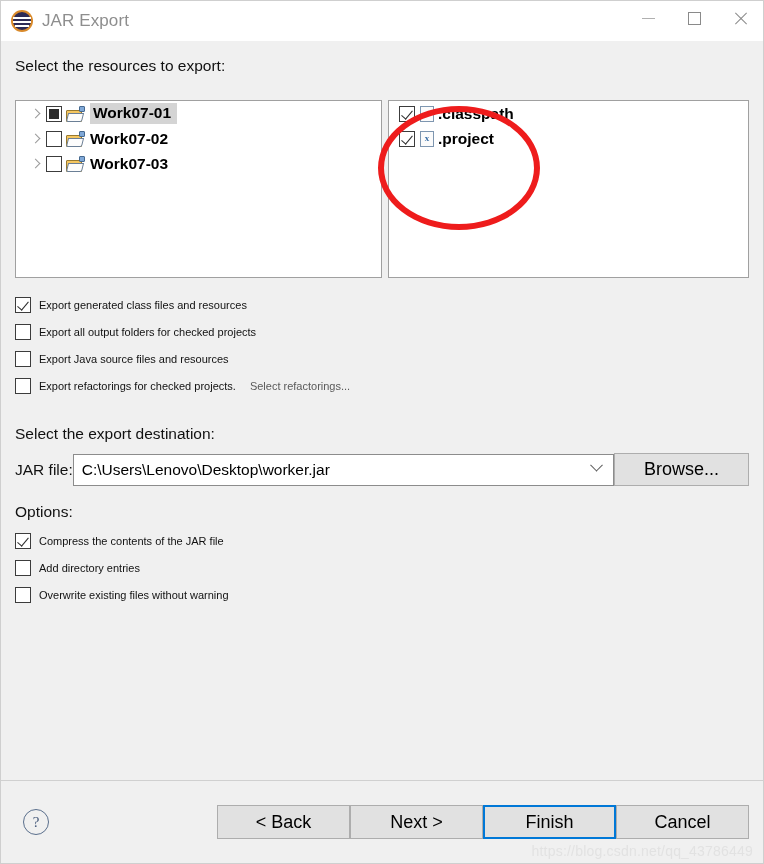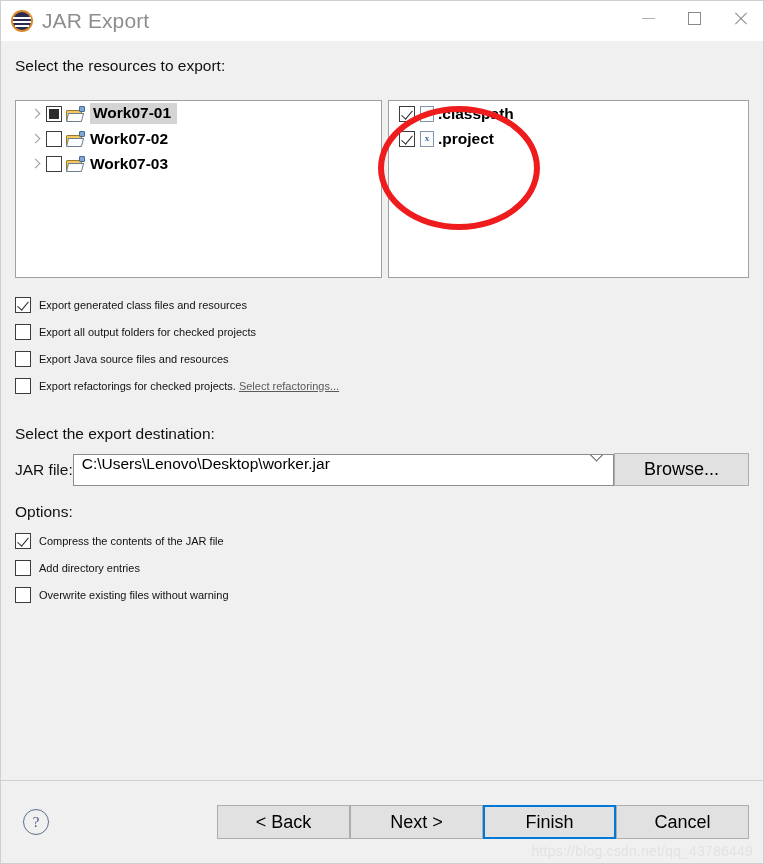--- a/index.html
+++ b/index.html
@@ -56,21 +56,21 @@
     width: 18px;
     height: 2px;
     background: #ffffff;
   }
   .app-icon .s1 { top: 7px; }
   .app-icon .s2 { top: 11px; }
   .app-icon .s3 { top: 15px; width: 14px; left: 4px; }
 
   .title-text {
     margin-left: 9px;
-    font-size: 21px;
+    font-size: 17px;
     color: #8e8e8e;
     letter-spacing: .1px;
     white-space: nowrap;
   }
 
   .win-controls {
     margin-left: auto;
     display: flex;
     height: 40px;
   }
@@ -319,22 +319,21 @@
   .opt-row {
     display: flex;
     align-items: center;
     height: 27px;
     font-size: 11px;
     color: #111;
   }
   .opt-row .cb { margin-right: 8px; }
   .link {
     color: #5a5a5a;
-    text-decoration: underline;
-    margin-left: 3px;
+    margin-left: 14px;
     cursor: pointer;
   }
 
   .dest-label {
     font-size: 15.5px;
     color: #111;
     margin-top: 26px;
     margin-bottom: 10px;
   }
 
@@ -346,21 +345,21 @@
     font-size: 15.5px;
     color: #111;
     white-space: nowrap;
   }
   .combo {
     flex: 1 1 auto;
     height: 32px;
     background: #fff;
     border: 1px solid #8c8c8c;
     display: flex;
-    align-items: flex-start;
+    align-items: center;
     padding: 0 6px 0 8px;
     font-size: 15.5px;
     color: #000;
   }
   .combo .val { flex: 1 1 auto; white-space: nowrap; overflow: hidden; }
   .combo .caret {
     width: 9px; height: 9px;
     border-right: 1.5px solid #5a5a5a;
     border-bottom: 1.5px solid #5a5a5a;
     transform: rotate(45deg) translate(-3px,-3px);

